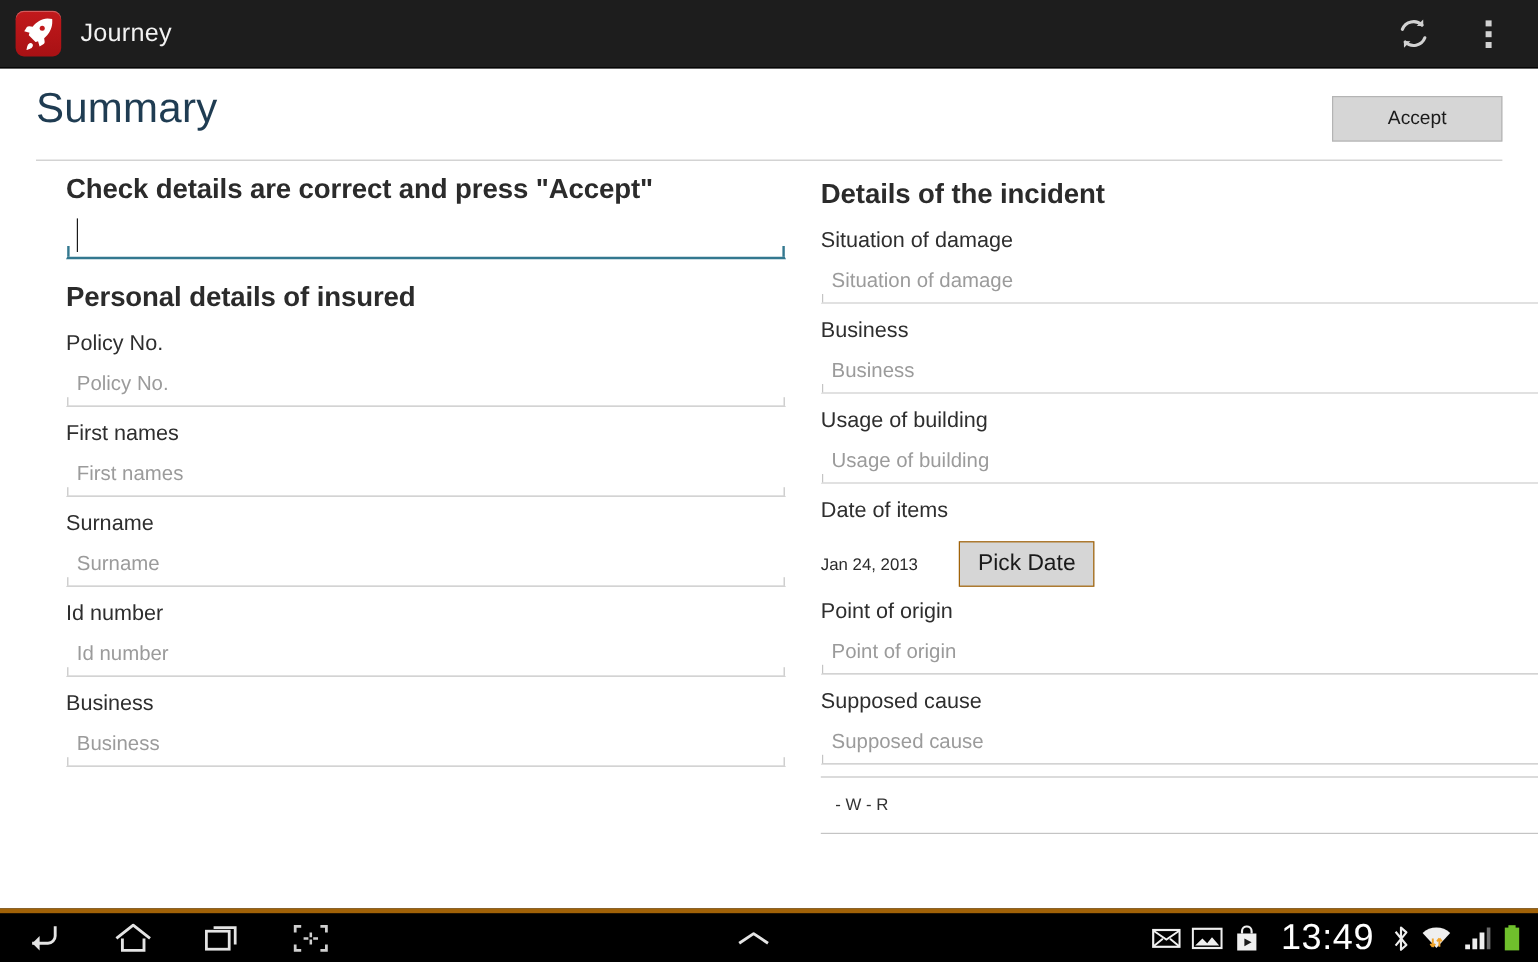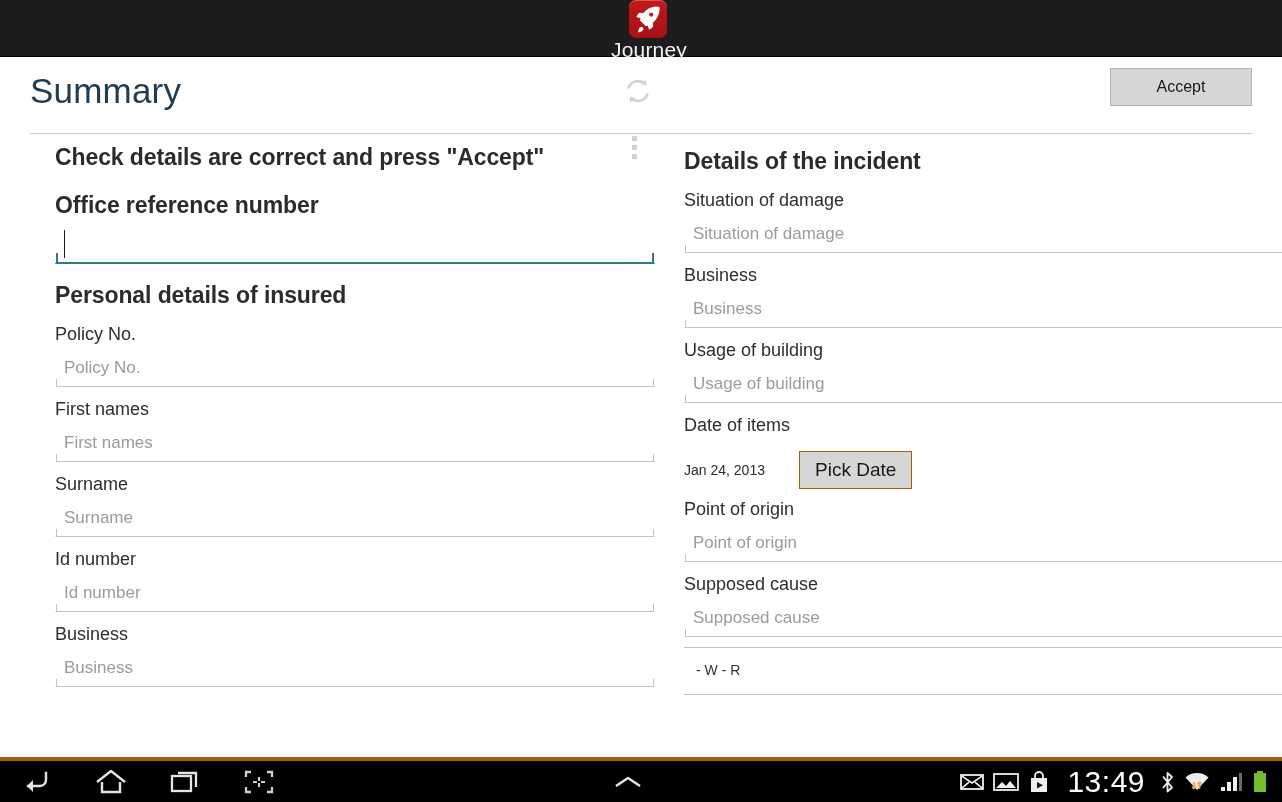--- a/index.html
+++ b/index.html
@@ -10,21 +10,20 @@
     overflow: hidden;
   }
   #app { position: relative; width: 1282px; height: 802px; background: #fff; }
 
   
   .actionbar {
     position: absolute; left: 0; top: 0; width: 1282px; height: 57px;
     background: #1d1d1d;
     display: flex; align-items: center;
     border-bottom: 1px solid #000;
-    flex-direction: column;
   }
   .app-icon {
     width: 38px; height: 38px; margin-left: 13px; border-radius: 7px;
     background: linear-gradient(#c2191c, #a81114);
     position: relative; flex: 0 0 auto;
     box-shadow: inset 0 1px 0 rgba(255,255,255,.28);
   }
   .app-icon svg { position: absolute; left: 6px; top: 5px; }
   .app-title {
     color: #f2f2f2; font-size: 21px; margin-left: 16px; letter-spacing: .2px;
@@ -41,21 +40,21 @@
 
   
   .page-header {
     position: absolute; left: 0; top: 57px; width: 1282px; height: 76px;
   }
   .page-title {
     position: absolute; left: 30px; top: 14px;
     font-size: 35px; color: #1f3c52; font-weight: 400; letter-spacing: .2px;
   }
   .accept-btn {
-    position: absolute; right: 30px; top: 11px;
+    position: absolute; right: 30px; top: 23px;
     width: 142px; height: 38px;
     background: #d6d6d6; border: 1px solid #b4b4b4;
     color: #1a1a1a; font-size: 16px; font-family: inherit;
     display: flex; align-items: center; justify-content: center;
     cursor: pointer;
   }
   .header-rule {
     position: absolute; left: 30px; top: 76px; width: 1222px; height: 1px;
     background: #c9c9c9;
   }
@@ -184,21 +183,20 @@
     <div class="accept-btn">Accept</div>
     <div class="header-rule"></div>
   </div>
 
   <div class="content">
 
     <div class="col col-left">
 
       <div class="section-title narrow">Check details are correct and press "Accept"</div>
 
-      <div class="section-title" style="margin-top:14px;">Office reference number</div>
 
       <div class="field" style="margin-top:4px;">
         <div class="field-input focused">
           <span class="tick-l"></span>
           <span class="caret"></span>
           <span class="ph"></span>
           <span class="tick-r"></span>
         </div>
       </div>
 

